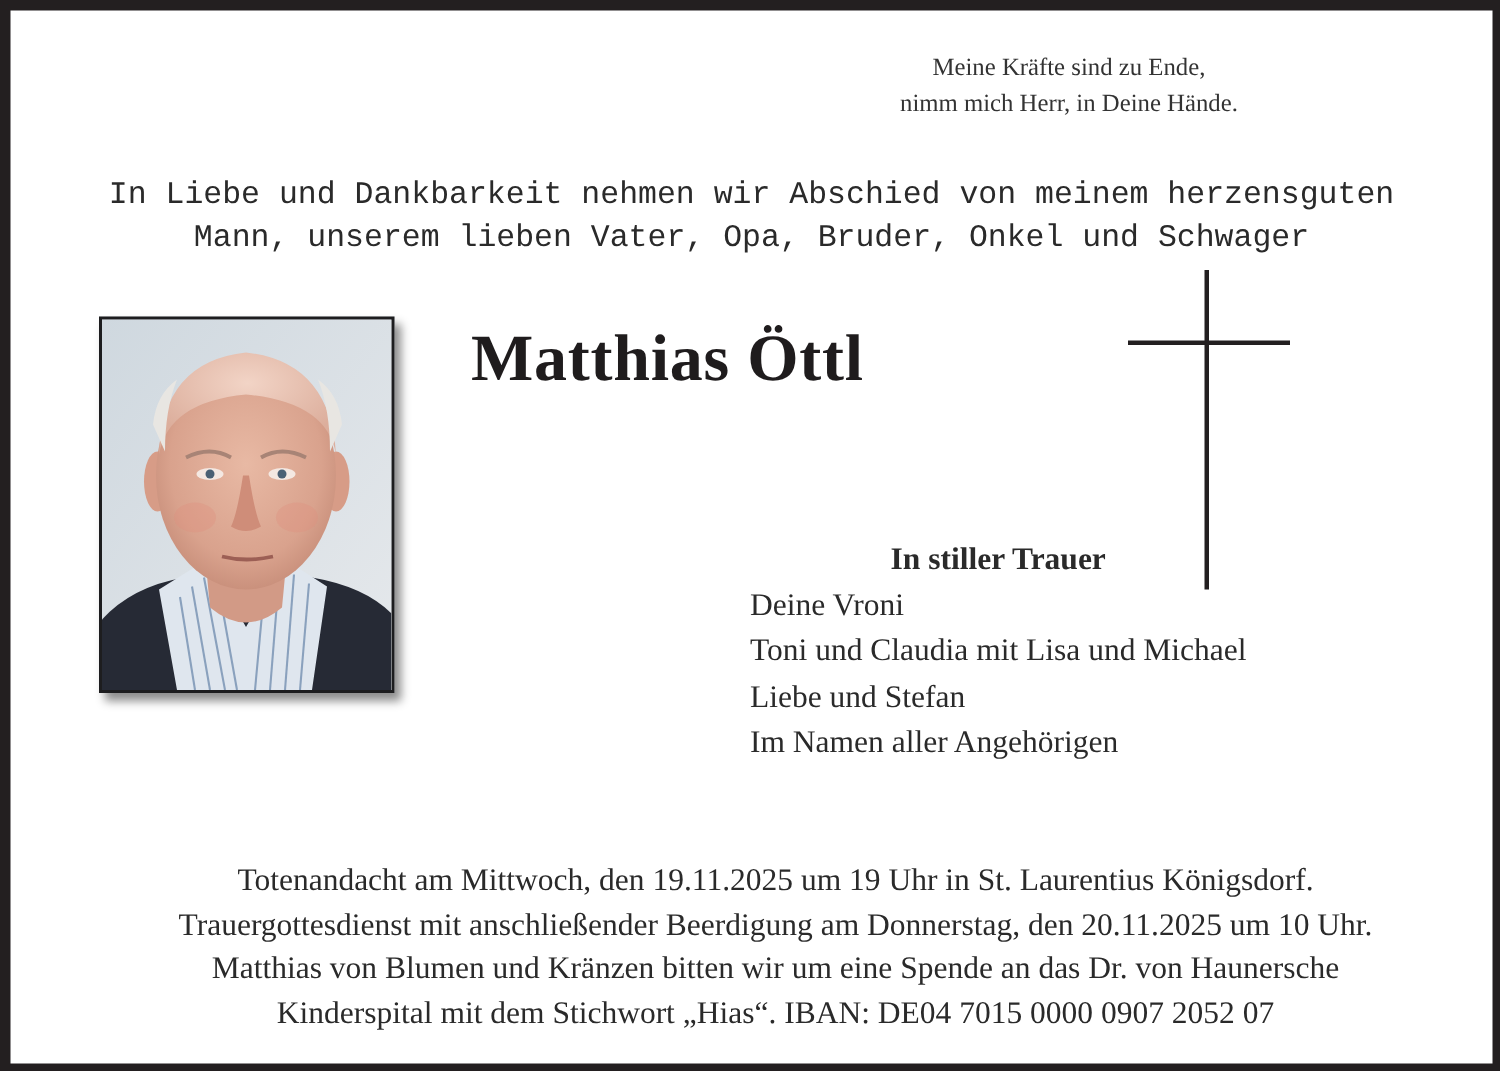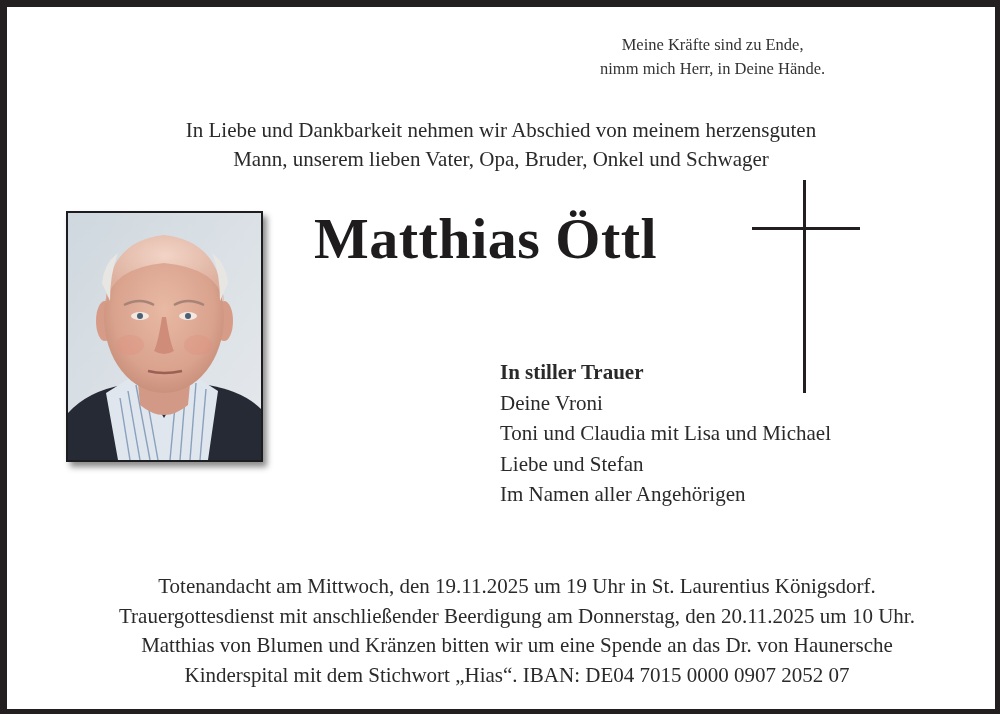--- a/index.html
+++ b/index.html
@@ -15,52 +15,52 @@
   }
   .motto {
     position:absolute; left:593px; top:26px;
     font-size:16.5px; line-height:24px; color:#333;
   }
   .motto div { white-space:nowrap;text-align:center; }
   .intro {
     position:absolute; left:0; width:988px; top:109px;
     text-align:center; font-size:21px; line-height:29px; color:#2a2a2a;
   }
-  .intro div { white-space:nowrap; }
+  .intro div { white-space:nowrap;font-family:Liberation Mono, monospace; }
   .photo-frame {
     position:absolute; left:59px; top:204px; width:193px; height:247px;
     border:2px solid #1d1d1f;
     box-shadow:4px 5px 6px rgba(0,0,0,0.45);
     overflow:hidden;
     background:#dfe3e8;
   }
   .photo-frame svg { display:block; }
   .name {
     position:absolute; left:307px; top:197px;
-    font-size:58px; font-weight:bold; line-height:70px; letter-spacing:0.5px;
+    font-size:44px; font-weight:bold; line-height:70px; letter-spacing:0.5px;
     color:#1f1c1d; white-space:nowrap;
   }
   .dates {
     position:absolute; left:300px; top:277px;
     font-size:21px; line-height:28px; color:#2a2a2a; white-space:nowrap;
   }
   .dates .sym { font-size:14px; vertical-align:top; position:relative; top:2px; }
   .dates .gap { display:inline-block; width:26px; }
   .cross-v {
     position:absolute; left:796px; top:173px; width:3px; height:213px; background:#231f20;
   }
   .cross-h {
     position:absolute; left:745px; top:220px; width:108px; height:3px; background:#231f20;
   }
   .mourners {
     position:absolute; left:493px; top:350px;
     font-size:21px; line-height:30.5px; color:#2a2a2a;
   }
   .mourners div { white-space:nowrap; }
-  .mourners .head { font-weight:bold; }
+  .mourners .head { font-weight:bold;text-align:center; }
   .footer {
     position:absolute; left:0; width:988px; top:565px;
     text-align:center; font-size:21px; line-height:29.5px; color:#2a2a2a;padding-left:16px;
   }
   .footer div { white-space:nowrap; }
 </style>
 </head>
 <body>
 
 <div class="page">

